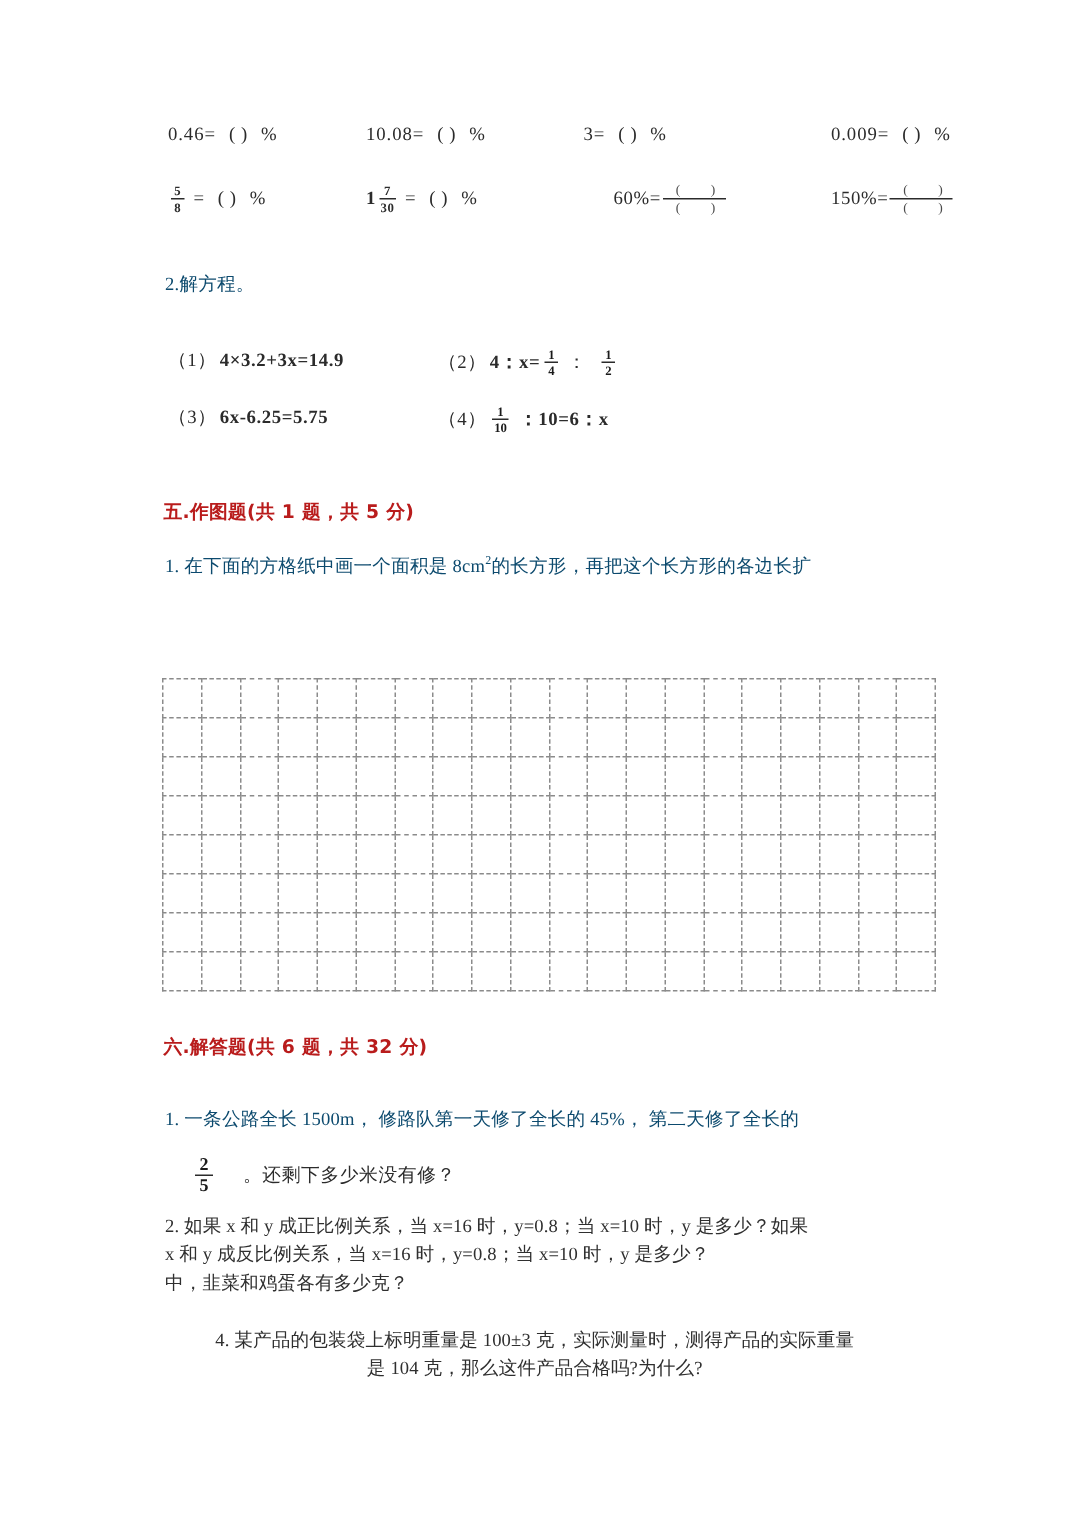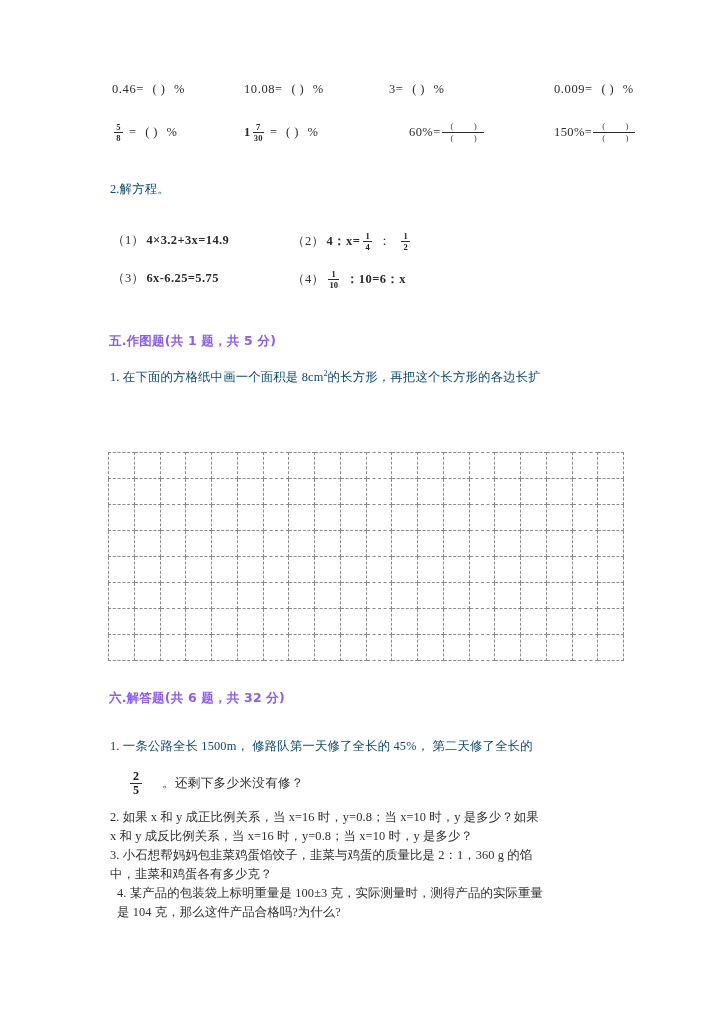--- a/index.html
+++ b/index.html
@@ -95,21 +95,21 @@
 
   
   .mixed { display: inline-flex; align-items: center; font-weight: 700; font-size: 12.5px;}
 
   
   .section-head {
     position: absolute;
     font-family: "DejaVu Sans", "Liberation Sans", sans-serif;
     font-weight: 700;
     font-size: 12.5px;
-    color: #8b5cf6;
+    color: #b91c1c;
     letter-spacing: .2px;
     white-space: nowrap;
   }
   .q-text {
     position: absolute;
     font-size: 12.4px;
     color: #0c4a6e;
     line-height: 27px;
     letter-spacing: .15px;
   }
@@ -453,22 +453,21 @@
     </span>
     <span class="cell" style="margin-left:18px;">。还剩下多少米没有修？</span>
   </div>
 
   <div class="q-block" style="left:110px; top:808px; width:515px;">
     <div>2. 如果 x 和 y 成正比例关系，当 x=16 时，y=0.8；当 x=10 时，y 是多少？如果</div>
     <div>x 和 y 成反比例关系，当 x=16 时，y=0.8；当 x=10 时，y 是多少？</div>
   </div>
 
   <div class="q-block" style="left:110px; top:846px; width:515px;">
-    <div>3. 小石想帮妈妈包韭菜鸡蛋馅饺子，韭菜与鸡蛋的质量比是 2：1，360 g 的馅</div>
     <div>中，韭菜和鸡蛋各有多少克？</div>
   </div>
 
-  <div class="q-block" style="left:117px; top:884px; width:515px;">
+  <div class="q-block" style="left:99px; top:884px; width:515px;text-align:center;">
     <div>4. 某产品的包装袋上标明重量是 100±3 克，实际测量时，测得产品的实际重量</div>
     <div>是 104 克，那么这件产品合格吗?为什么?</div>
   </div>
 
 </div>
 
 </body></html>

